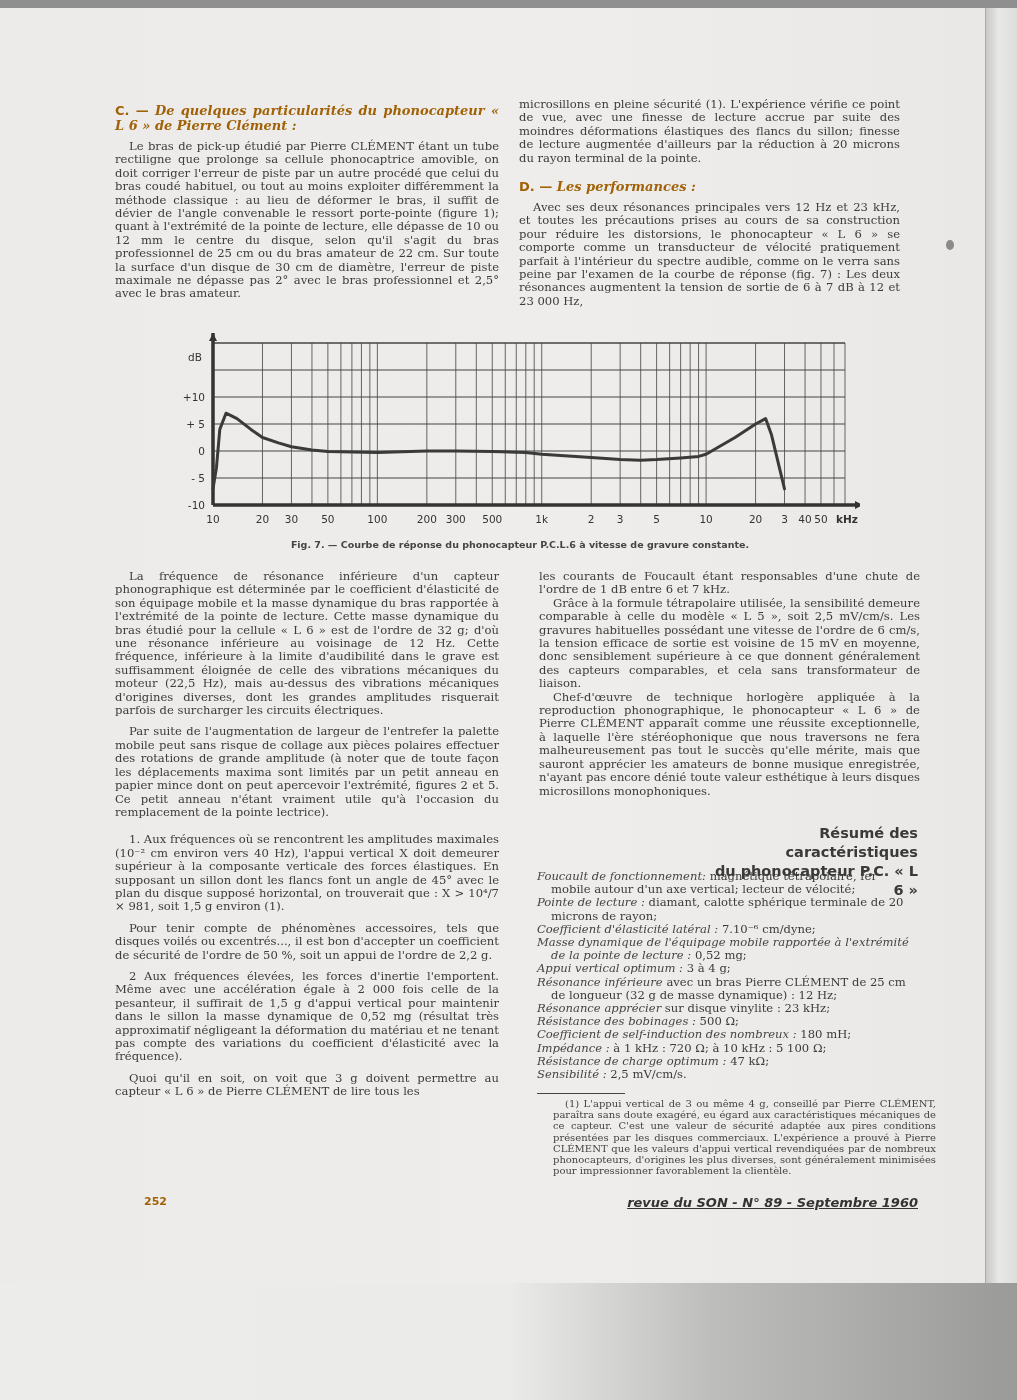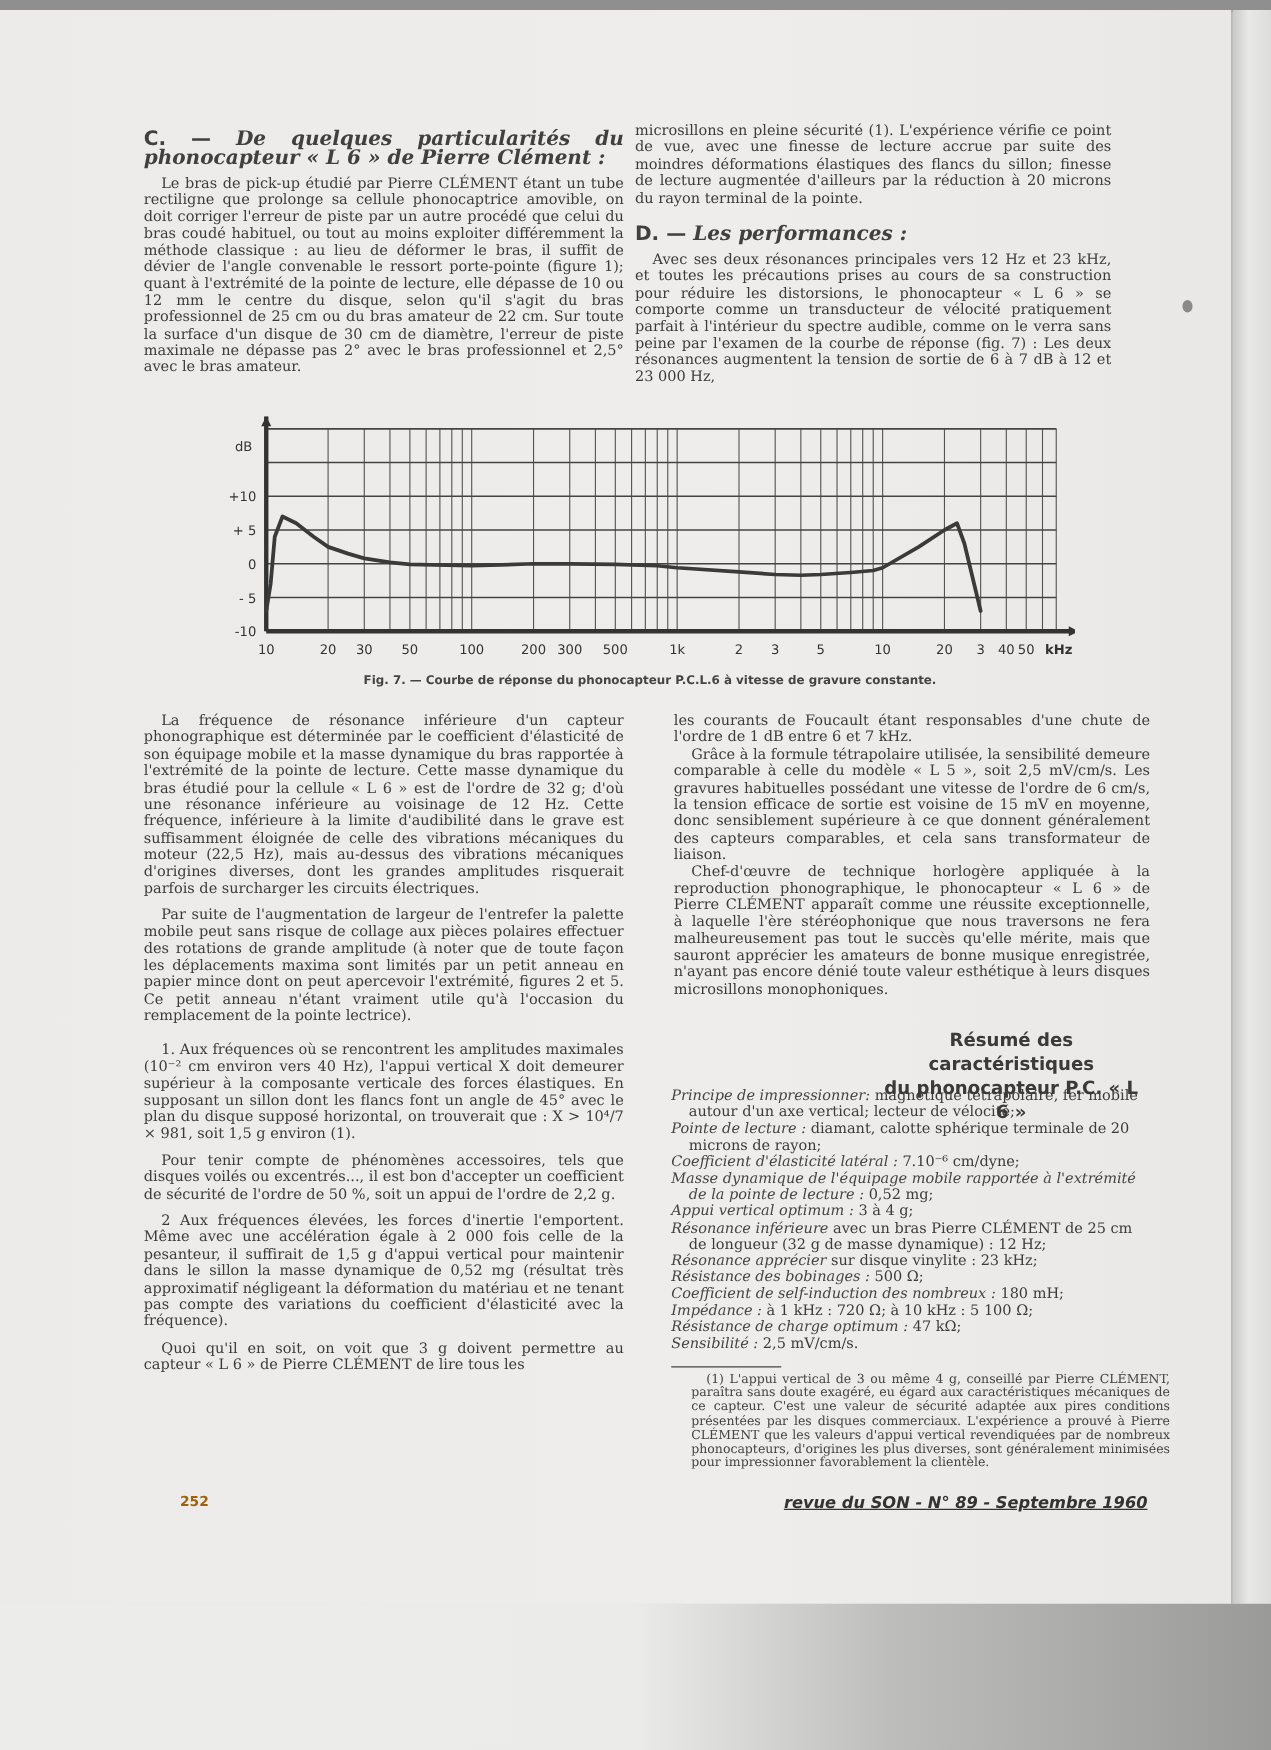--- a/index.html
+++ b/index.html
@@ -12,26 +12,26 @@
     position:absolute; left:0; top:8px; width:985px; height:1275px;
     background:linear-gradient(90deg,#ecebe9 0%,#eeedeb 60%,#e9e8e6 100%);
   }
   .topbar { position:absolute; left:0; top:0; width:1017px; height:10px; background:#8f8f8f; }
   .spine { position:absolute; left:985px; top:8px; width:32px; height:1275px; background:linear-gradient(90deg,#c8c8c6,#e8e8e6 40%,#dcdcda); border-left:1px solid #aaa; }
   .bottom-shadow { position:absolute; left:0; top:1283px; width:1017px; height:117px;
     background:linear-gradient(90deg,#ececea 0%,#ebebe9 50%,#bdbdbb 70%,#9a9a98 100%); }
   .col { position:absolute; font-size:11.6px; line-height:13.4px; text-align:justify; color:#3b3b3b; }
   .col p { margin:0; text-indent:14px; }
   .col p.gap { margin-top:8px; }
-  .heading { font-family:"DejaVu Sans", sans-serif; font-weight:bold; font-size:16px; line-height:15px; color:#404040; text-indent:0 !important; margin-bottom:7px !important; }
+  .heading { font-family:"DejaVu Sans", sans-serif; font-weight:bold; font-size:13px; line-height:15px; color:#a16207; text-indent:0 !important; margin-bottom:7px !important; }
   .heading i { font-family:"DejaVu Serif", serif; }
   .chart-wrap { position:absolute; left:170px; top:333px; width:690px; height:215px; }
   .caption { position:absolute; left:200px; top:539px; width:640px; text-align:center;
     font-family:"DejaVu Sans", sans-serif; font-size:9.5px; font-weight:bold; color:#444; }
-  .summary-title { position:absolute; left:700px; top:824px; width:218px; text-align:center;
+  .summary-title { position:absolute; left:700px; top:824px; width:218px; text-align:right;
     font-family:"DejaVu Sans", sans-serif; font-weight:bold; font-size:14.5px; line-height:19px; color:#3a3a3a; }
   .summary { position:absolute; left:537px; top:870px; width:383px; font-size:11.6px; line-height:13.2px; color:#3b3b3b; }
   .summary .item { padding-left:14px; text-indent:-14px; }
   .summary i { color:#444; }
   .fn-rule { position:absolute; left:537px; top:1093px; width:88px; border-top:1.3px solid #444; }
   .footnote { position:absolute; left:537px; top:1098px; width:383px; font-size:10px; line-height:11.2px; text-align:justify; color:#444;margin-left:16px; }
   .footnote p { margin:0; text-indent:12px; }
   .folio { position:absolute; left:112px; top:1195px; font-family:"DejaVu Sans", sans-serif; font-weight:bold; font-size:11px; color:#a16207;margin-left:32px; }
   .running { position:absolute; left:560px; top:1195px; width:358px; text-align:right; font-family:"DejaVu Sans", sans-serif; font-weight:bold; font-style:italic; font-size:13px; color:#333;text-decoration:underline; }
   .dot { position:absolute; left:946px; top:240px; width:8px; height:10px; border-radius:50%; background:#8a8a8a; }
@@ -44,21 +44,21 @@
 <div class="page"></div>
 <div class="spine"></div>
 <div class="bottom-shadow"></div>
 <div class="dot"></div>
 
 <div class="col" style="left:115px; top:103px; width:384px;">
   <p class="heading"><span>C. — </span><i>De quelques particularités du phonocapteur « L 6 » de Pierre Clément :</i></p>
   <p>Le bras de pick-up étudié par Pierre CLÉMENT étant un tube rectiligne que prolonge sa cellule phonocaptrice amovible, on doit corriger l'erreur de piste par un autre procédé que celui du bras coudé habituel, ou tout au moins exploiter différemment la méthode classique : au lieu de déformer le bras, il suffit de dévier de l'angle convenable le ressort porte-pointe (figure 1); quant à l'extrémité de la pointe de lecture, elle dépasse de 10 ou 12 mm le centre du disque, selon qu'il s'agit du bras professionnel de 25 cm ou du bras amateur de 22 cm. Sur toute la surface d'un disque de 30 cm de diamètre, l'erreur de piste maximale ne dépasse pas 2° avec le bras professionnel et 2,5° avec le bras amateur.</p>
 </div>
 
-<div class="col" style="left:508px; top:98px; width:381px;">
+<div class="col" style="left:519px; top:98px; width:381px;">
   <p style="text-indent:0">microsillons en pleine sécurité (1). L'expérience vérifie ce point de vue, avec une finesse de lecture accrue par suite des moindres déformations élastiques des flancs du sillon; finesse de lecture augmentée d'ailleurs par la réduction à 20 microns du rayon terminal de la pointe.</p>
   <p class="heading" style="margin-top:14px"><span>D. — </span><i>Les performances :</i></p>
   <p>Avec ses deux résonances principales vers 12 Hz et 23 kHz, et toutes les précautions prises au cours de sa construction pour réduire les distorsions, le phonocapteur « L 6 » se comporte comme un transducteur de vélocité pratiquement parfait à l'intérieur du spectre audible, comme on le verra sans peine par l'examen de la courbe de réponse (fig. 7) : Les deux résonances augmentent la tension de sortie de 6 à 7 dB à 12 et 23 000 Hz,</p>
 </div>
 
 <div class="chart-wrap">
   <svg id="chart" width="690" height="215">
       <line x1="43" x2="43" y1="10" y2="172" stroke="#555" stroke-width="0.9"></line>
       <line x1="92.47883130151104" x2="92.47883130151104" y1="10" y2="172" stroke="#555" stroke-width="0.9"></line>
       <line x1="121.42209219240313" x2="121.42209219240313" y1="10" y2="172" stroke="#555" stroke-width="0.9"></line>
@@ -147,21 +147,21 @@
   <p style="text-indent:0">les courants de Foucault étant responsables d'une chute de l'ordre de 1 dB entre 6 et 7 kHz.</p>
   <p>Grâce à la formule tétrapolaire utilisée, la sensibilité demeure comparable à celle du modèle « L 5 », soit 2,5 mV/cm/s. Les gravures habituelles possédant une vitesse de l'ordre de 6 cm/s, la tension efficace de sortie est voisine de 15 mV en moyenne, donc sensiblement supérieure à ce que donnent généralement des capteurs comparables, et cela sans transformateur de liaison.</p>
   <p>Chef-d'œuvre de technique horlogère appliquée à la reproduction phonographique, le phonocapteur « L 6 » de Pierre CLÉMENT apparaît comme une réussite exceptionnelle, à laquelle l'ère stéréophonique que nous traversons ne fera malheureusement pas tout le succès qu'elle mérite, mais que sauront apprécier les amateurs de bonne musique enregistrée, n'ayant pas encore dénié toute valeur esthétique à leurs disques microsillons monophoniques.</p>
 </div>
 
 <div class="summary-title">
   <div>Résumé des caractéristiques</div>
   <div>du phonocapteur P.C. « L 6 »</div>
 </div>
 <div class="summary" id="summary">
-    <div class="item"><i>Principe de impressionner:</i><span> magnétique tétrapolaire, fer mobile autour d'un axe vertical; lecteur de vélocité;</span></div>
+    <div class="item"><i>Foucault de fonctionnement:</i><span> magnétique tétrapolaire, fer mobile autour d'un axe vertical; lecteur de vélocité;</span></div>
     <div class="item"><i>Pointe de lecture :</i><span> diamant, calotte sphérique terminale de 20 microns de rayon;</span></div>
     <div class="item"><i>Coefficient d'élasticité latéral :</i><span> 7.10⁻⁶ cm/dyne;</span></div>
     <div class="item"><i>Masse dynamique de l'équipage mobile rapportée à l'extrémité de la pointe de lecture :</i><span> 0,52 mg;</span></div>
     <div class="item"><i>Appui vertical optimum :</i><span> 3 à 4 g;</span></div>
     <div class="item"><i>Résonance inférieure</i><span> avec un bras Pierre CLÉMENT de 25 cm de longueur (32 g de masse dynamique) : 12 Hz;</span></div>
     <div class="item"><i>Résonance apprécier</i><span> sur disque vinylite : 23 kHz;</span></div>
     <div class="item"><i>Résistance des bobinages :</i><span> 500 Ω;</span></div>
     <div class="item"><i>Coefficient de self-induction des nombreux :</i><span> 180 mH;</span></div>
     <div class="item"><i>Impédance :</i><span> à 1 kHz : 720 Ω; à 10 kHz : 5 100 Ω;</span></div>
     <div class="item"><i>Résistance de charge optimum :</i><span> 47 kΩ;</span></div>

